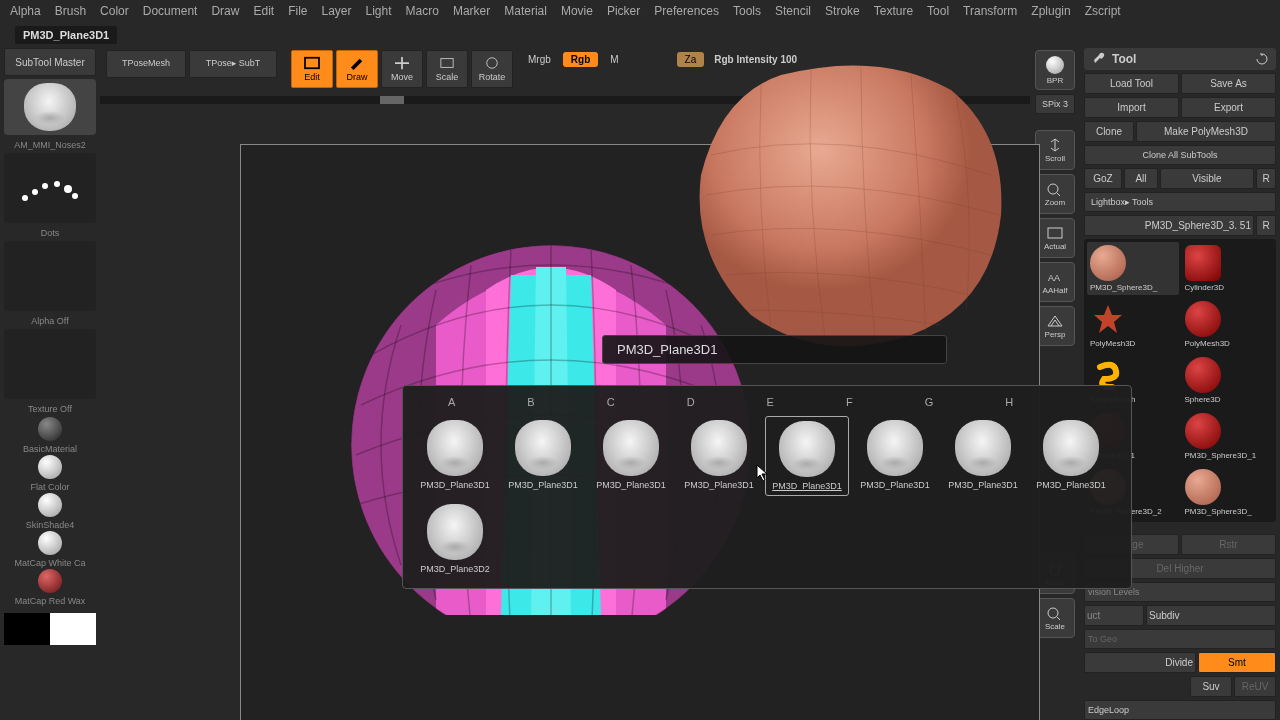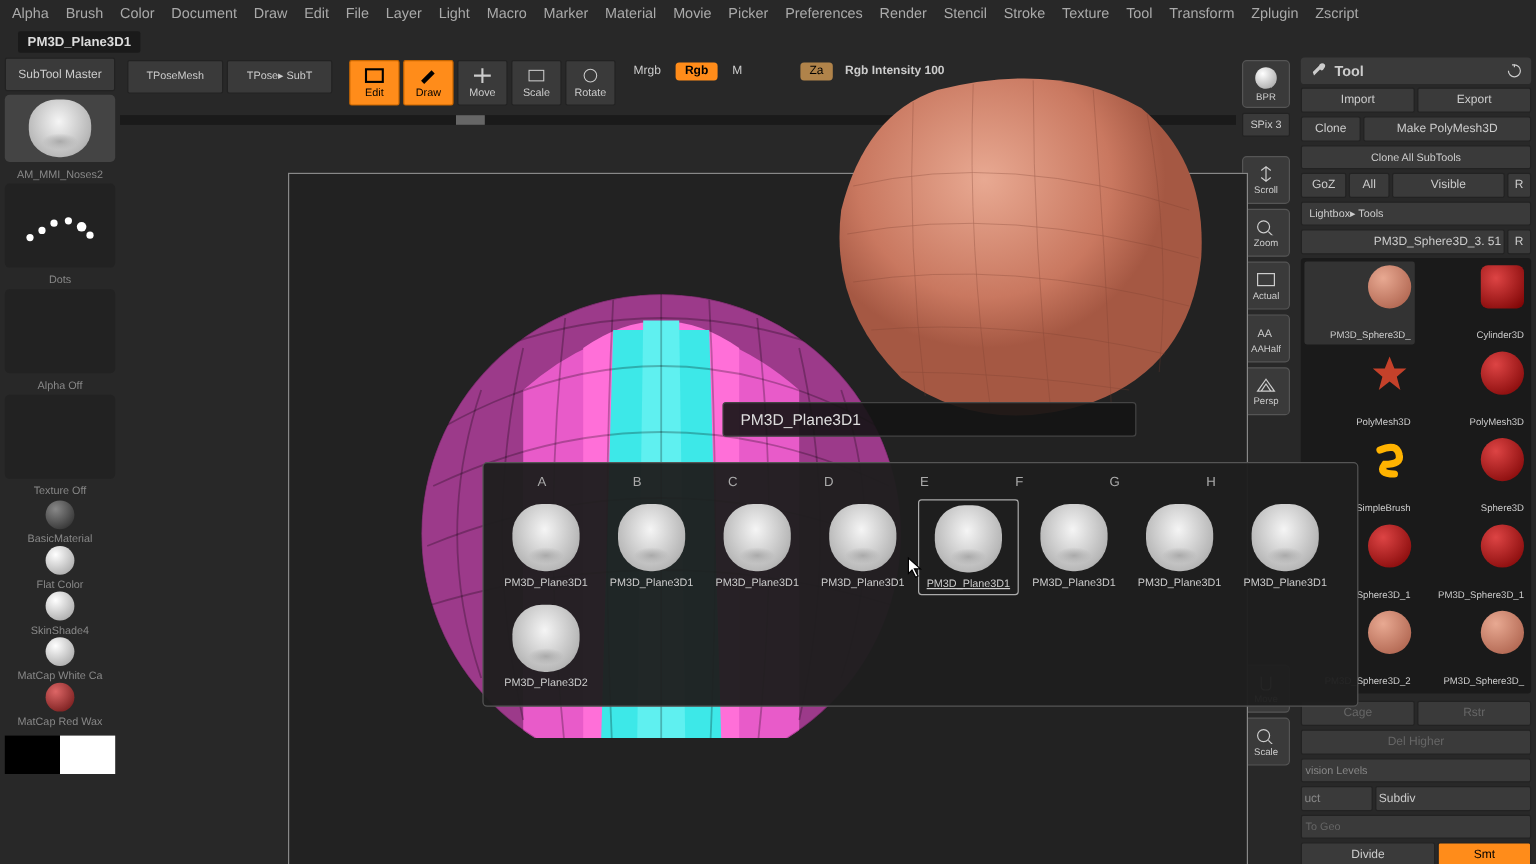--- a/index.html
+++ b/index.html
@@ -28,21 +28,21 @@
 .canvas{position:absolute;left:140px;top:100px;width:800px;height:600px;border:1px solid #888;background:#222}
 .globe{position:absolute;left:100px;top:50px;width:420px;height:420px}
 .blob{position:absolute;left:420px;top:-90px;width:360px;height:320px}
 .rightstrip{width:50px;display:flex;flex-direction:column;gap:4px;padding:6px 3px;align-items:center}
 .ricon{width:40px;height:40px;background:#3a3a3a;border:1px solid #555;border-radius:4px;display:flex;flex-direction:column;align-items:center;justify-content:center;font-size:8px;color:#ccc;gap:2px}
 .rightpanel{width:200px;padding:4px;display:flex;flex-direction:column;gap:3px}
 .panelhdr{background:#3a3a3a;padding:4px 8px;font-size:12px;font-weight:bold;border-radius:3px;display:flex;justify-content:space-between;align-items:center}
 .btnrow{display:flex;gap:2px}
 .btnrow .btn{flex:1;font-size:10px;padding:4px 2px}
 .toolgrid{display:grid;grid-template-columns:1fr 1fr;gap:3px;background:#1a1a1a;padding:3px;border-radius:3px}
-.toolcell{display:flex;flex-direction:column;align-items:flex-end;gap:18px;font-size:8px;color:#ccc;padding:3px}
+.toolcell{display:flex;flex-direction:column;align-items:flex-start;gap:2px;font-size:8px;color:#ccc;padding:3px}
 .toolcell.active{background:#333;border-radius:2px}
 .tsphere{width:36px;height:36px;border-radius:50%}
 .popup{position:absolute;left:402px;top:385px;width:730px;background:rgba(30,30,30,0.96);border:1px solid #555;border-radius:4px;padding:10px;z-index:100}
 .popuphdr{display:flex;gap:72px;padding:0 35px 8px;color:#aaa;font-size:11px}
 .noserow{display:flex;gap:4px;flex-wrap:wrap}
 .nosecell{width:84px;display:flex;flex-direction:column;align-items:center;gap:4px;padding:4px;border-radius:3px}
 .nosecell.sel{border:1px solid #aaa}
 .noseicon{width:56px;height:56px;background:radial-gradient(ellipse at 48% 38%,#f5f5f5,#b8b8b8 70%,#888);border-radius:44% 44% 48% 48%;position:relative}
 .noseicon::after{content:'';position:absolute;bottom:6px;left:50%;transform:translateX(-50%);width:30px;height:14px;background:radial-gradient(ellipse,#aaa,transparent 70%);border-radius:50%}
 .noselbl{font-size:9px;color:#ccc}
@@ -70,21 +70,21 @@
 <span>Edit</span>
 <span>File</span>
 <span>Layer</span>
 <span>Light</span>
 <span>Macro</span>
 <span>Marker</span>
 <span>Material</span>
 <span>Movie</span>
 <span>Picker</span>
 <span>Preferences</span>
-<span>Render</span>
+<span>Tools</span>
 <span>Stencil</span>
 <span>Stroke</span>
 <span>Texture</span>
 <span>Tool</span>
 <span>Transform</span>
 <span>Zplugin</span>
 <span>Zscript</span>
 </div>
 
 <div class="titlebar">PM3D_Plane3D1</div>
@@ -165,21 +165,21 @@
           <svg viewBox="0 0 20 16">
             <circle cx="10" cy="8" r="6" fill="none" stroke="#ccc"></circle>
           </svg>
           <span>Rotate</span>
         </div>
     <div style="display:flex;flex-direction:row;gap:4px;margin-left:6px">
       <div style="display:flex;gap:6px;align-items:center">
         <span class="sliderlbl">Mrgb</span>
         <span class="sliderlbl orange">Rgb</span>
         <span class="sliderlbl">M</span>
-        <span class="sliderlbl tan" style="margin-left:36px">Za</span>
+        <span class="sliderlbl tan" style="margin-left:46px">Za</span>
       </div>
       <span class="sliderlbl" style="font-weight:bold">Rgb Intensity 100</span>
     </div>
   </div>
   <div class="hscroll"></div>
 
   <div class="canvas">
     <svg class="globe" viewBox="0 0 420 420">
       <defs>
             <clipPath id="sc">
@@ -297,20 +297,24 @@
             <path d="M3 11 L8 6 Q10 8 12 4 Q13 2 11 1 Q8 0 7 3 L2 8 Z" fill="#ccc"></path>
           </svg>
           <span>Tool</span>
         </span>
     <svg width="12" height="12">
           <path d="M6 1 A5 5 0 1 1 1 6" stroke="#ccc" fill="none"></path>
           <path d="M4 1 L6 1 L6 3" stroke="#ccc" fill="none"></path>
         </svg>
   </div>
   <div class="btnrow">
+        <div class="btn">Load Tool</div>
+        <div class="btn">Save As</div>
+      </div>
+  <div class="btnrow">
         <div class="btn">Import</div>
         <div class="btn">Export</div>
       </div>
   <div class="btnrow">
         <div class="btn" style="flex:0 0 50px">Clone</div>
         <div class="btn">Make PolyMesh3D</div>
       </div>
   <div class="btn">Clone All SubTools</div>
   <div class="btnrow">
         <div class="btn" style="flex:0 0 38px">GoZ</div>
@@ -379,21 +383,21 @@
   <div class="btnrow">
         <div class="btn" style="color:#666">Del Higher</div>
       </div>
   <div class="btn" style="text-align:left;color:#888">vision Levels</div>
   <div class="btnrow">
         <div class="btn" style="text-align:left;color:#888;flex:0 0 60px">uct</div>
         <div class="btn" style="text-align:left">Subdiv</div>
       </div>
   <div class="btn" style="text-align:left;color:#666">To Geo</div>
   <div class="btnrow">
-        <div class="btn" style="text-align:center">Divide</div>
+        <div class="btn" style="text-align:right">Divide</div>
         <div class="btn orange" style="flex:0 0 78px">Smt</div>
       </div>
   <div class="btnrow">
         <div style="flex:1"></div>
         <div class="btn" style="flex:0 0 42px">Suv</div>
         <div class="btn" style="flex:0 0 42px;color:#666">ReUV</div>
       </div>
   <div class="btn" style="text-align:left">EdgeLoop</div>
 
 </div>

